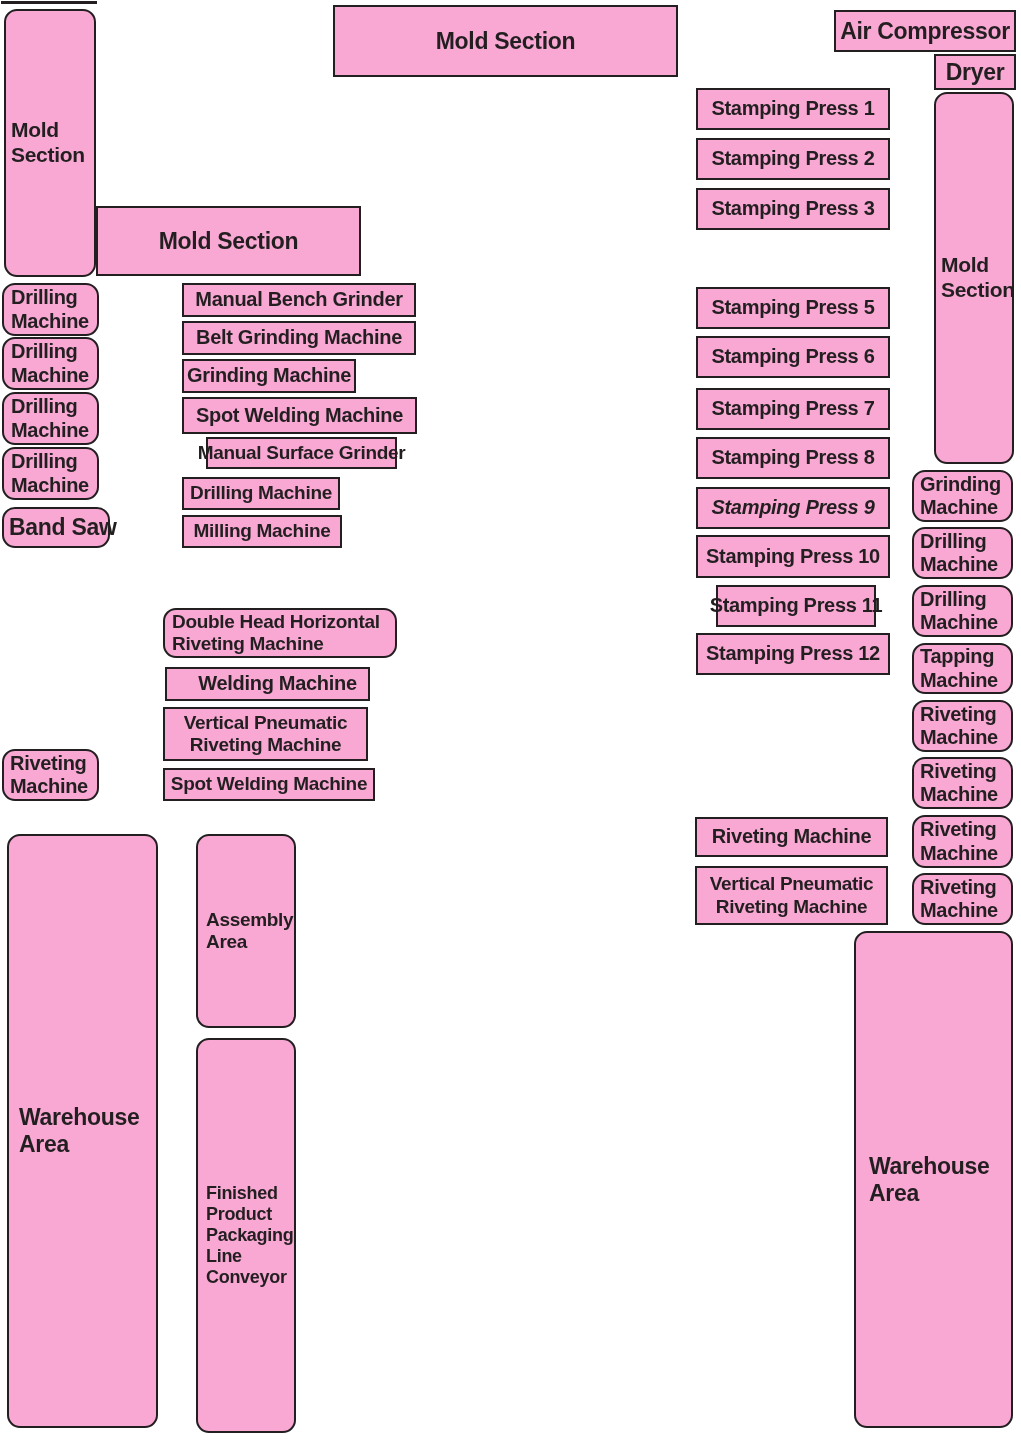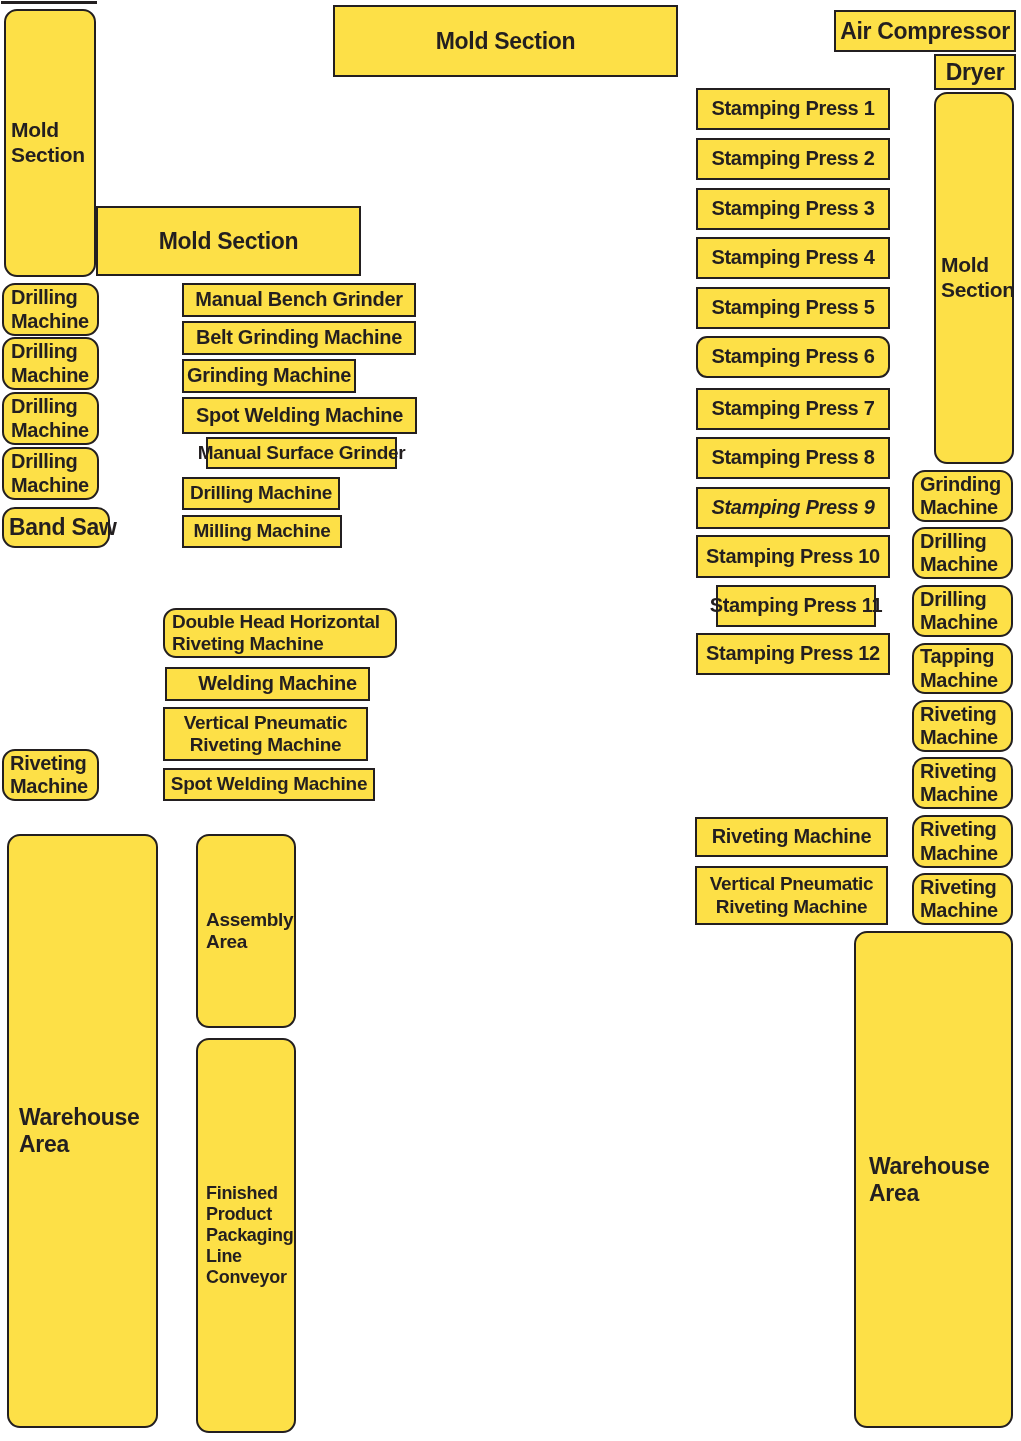--- a/index.html
+++ b/index.html
@@ -3,21 +3,21 @@
 <meta charset="utf-8">
 <style>
   html,body{margin:0;padding:0;background:#ffffff;}
   .stage{
     position:relative;width:1021px;height:1441px;background:#ffffff;
     font-family:"Liberation Sans",sans-serif;font-weight:bold;color:#231f20;
     letter-spacing:-0.3px;overflow:hidden;
   }
   .bx{
     position:absolute;box-sizing:border-box;border:2.5px solid #231f20;
-    background:#fde047;display:flex;align-items:center;line-height:1.17;
+    background:#f9a8d4;display:flex;align-items:center;line-height:1.17;
   }
   .cc{justify-content:center;text-align:center;white-space:nowrap;}
   .ccp{justify-content:center;text-align:center;white-space:pre-line;}
   .lc{justify-content:flex-start;text-align:left;white-space:pre-line;border-radius:13px;}
   .f23{font-size:23px;}
   .f21{font-size:21px;}
   .f20{font-size:20px;}
   .f19{font-size:19px;}
   .f18{font-size:18px;}
   .wall{position:absolute;background:#231f20;}
@@ -35,23 +35,22 @@
   <div class="bx cc f23" style="left:333px;top:5px;width:345px;height:72px;">Mold Section</div>
 
   <div class="bx cc f23" style="left:834px;top:10px;width:182px;height:42px;">Air Compressor</div>
   <div class="bx cc f23" style="left:934px;top:54px;width:82px;height:36px;">Dryer</div>
   <div class="bx lc f21" style="left:934px;top:92px;width:80px;height:372px;padding-left:5px;">Mold
 Section</div>
 
   <div class="bx cc f20" style="left:696px;top:88px;width:194px;height:42px;">Stamping Press 1</div>
   <div class="bx cc f20" style="left:696px;top:138px;width:194px;height:42px;">Stamping Press 2</div>
   <div class="bx cc f20" style="left:696px;top:188px;width:194px;height:42px;">Stamping Press 3</div>
-  <div class="bx cc f20" style="left:696px;top:237px;width:194px;height:42px;">Stamping Press 4</div>
   <div class="bx cc f20" style="left:696px;top:287px;width:194px;height:42px;">Stamping Press 5</div>
-  <div class="bx cc f20" style="left:696px;top:336px;width:194px;height:42px;border-radius:11px;">Stamping Press 6</div>
+  <div class="bx cc f20" style="left:696px;top:336px;width:194px;height:42px;">Stamping Press 6</div>
   <div class="bx cc f20" style="left:696px;top:388px;width:194px;height:42px;">Stamping Press 7</div>
   <div class="bx cc f20" style="left:696px;top:437px;width:194px;height:42px;">Stamping Press 8</div>
   <div class="bx cc f20" style="left:696px;top:487px;width:194px;height:42px;font-style:italic;">Stamping Press 9</div>
   <div class="bx cc f20" style="left:696px;top:535px;width:194px;height:43px;">Stamping Press 10</div>
   <div class="bx cc f20" style="left:716px;top:585px;width:160px;height:42px;">Stamping Press 11</div>
   <div class="bx cc f20" style="left:696px;top:633px;width:194px;height:42px;">Stamping Press 12</div>
 
   <div class="bx lc f20" style="left:2px;top:283px;width:97px;height:53px;padding-left:7px;">Drilling
 Machine</div>
   <div class="bx lc f20" style="left:2px;top:337px;width:97px;height:53px;padding-left:7px;">Drilling

